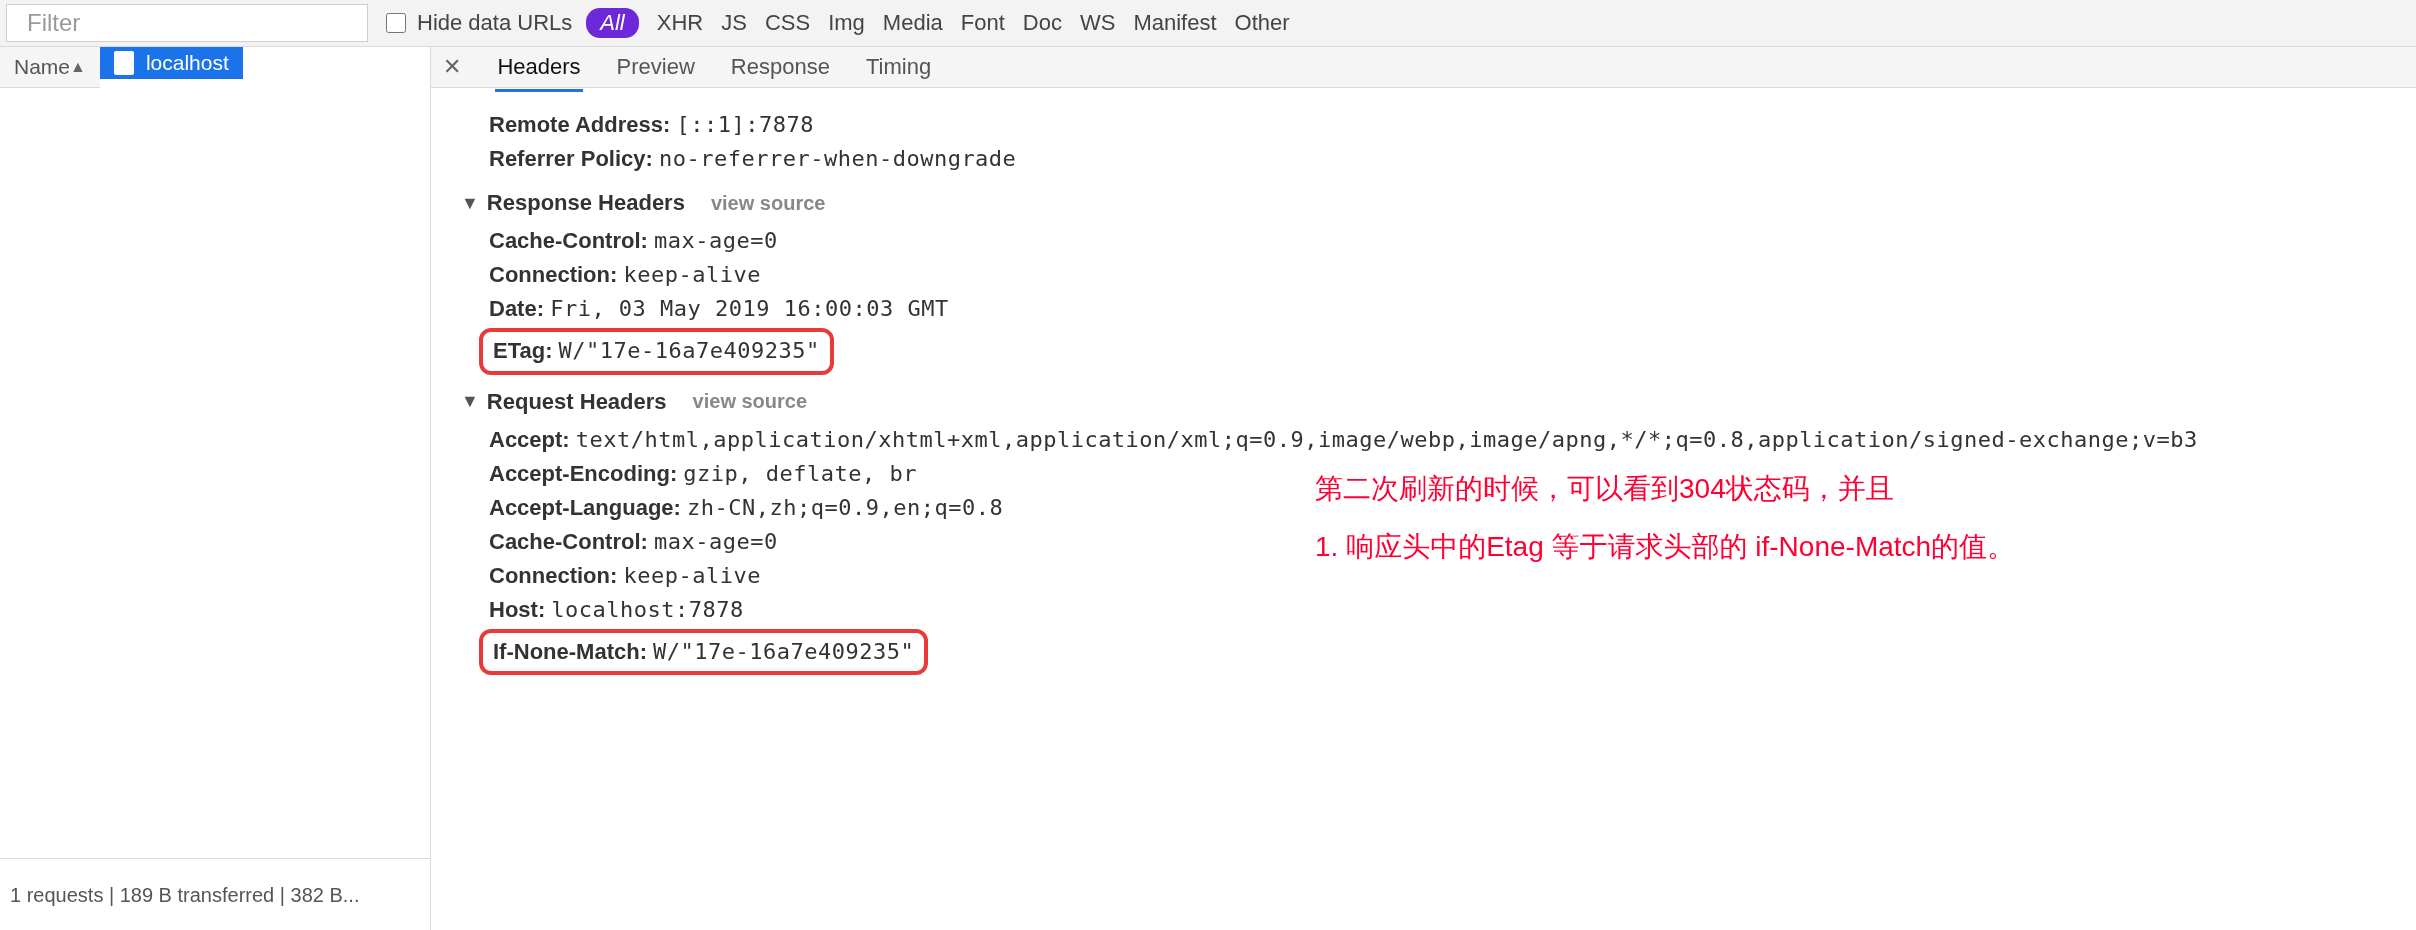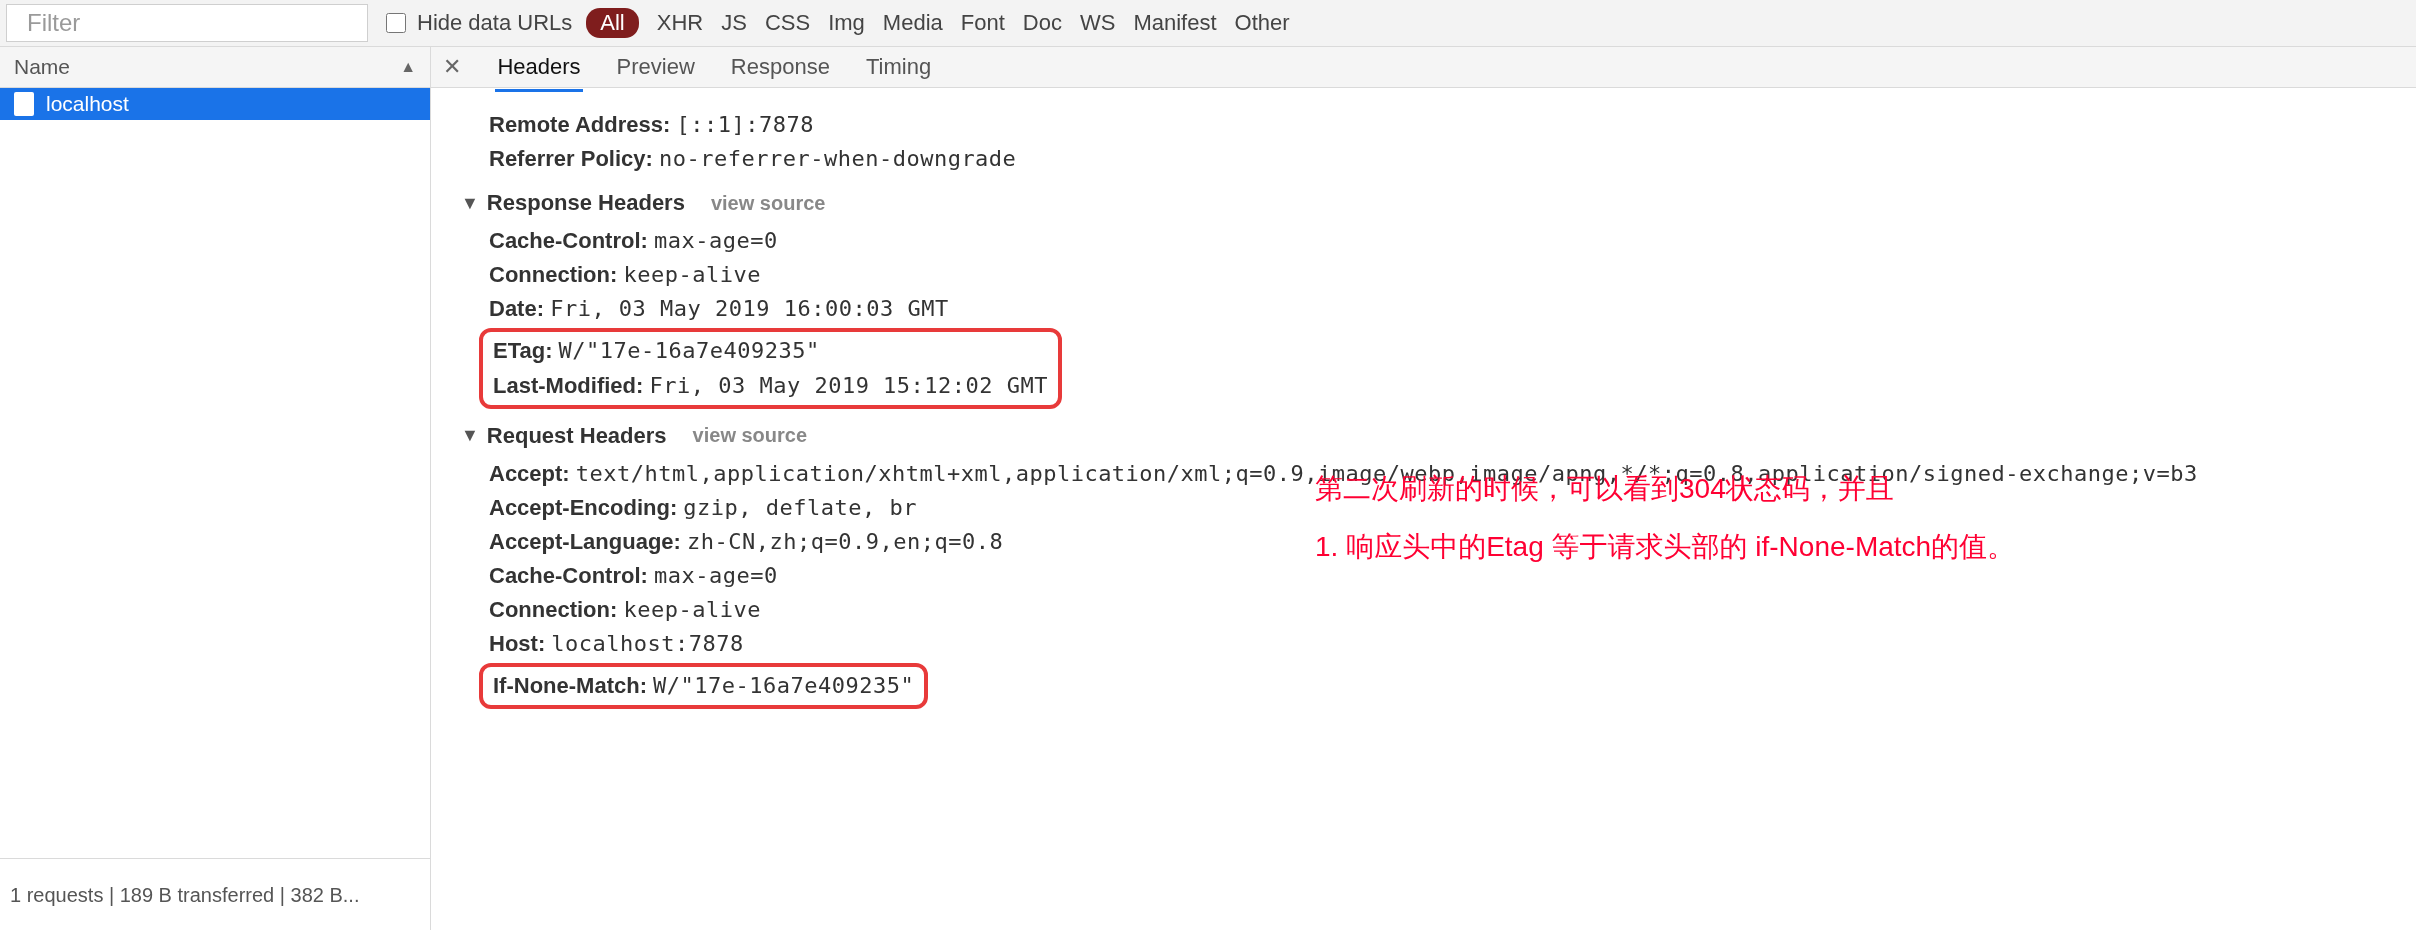--- a/index.html
+++ b/index.html
@@ -68,39 +68,40 @@
 
 .type-filters { display:flex; align-items:center; gap:18px; }
 
 .type-filters span {
   font-size:22px;
   color:#444;
   cursor:pointer;
 }
 
 .type-filters .all-pill {
-  background:#7f1d1d;
+  background:#6d28d9;
   color:#fff;
   border-radius:14px;
   padding:2px 14px;
+  font-style:italic;
 }
 
 
 .main {
   display:flex;
   height:calc(100% - 46px);
   position:relative;
 }
 
 .sidebar {
   width:430px;
   border-right:1px solid var(--border-light);
   background:#ffffff;
   display:flex;
-  flex-direction:column;
+  flex-direction:row;
   position:relative;
 }
 
 .sidebar-header {
   display:flex;
   align-items:center;
   justify-content:space-between;
   padding:0 14px;
   height:40px;
   border-bottom:1px solid var(--border-light);
@@ -360,24 +361,20 @@
         <div class="kv-line">
           <b>Date:</b>
           <span class="val">Fri, 03 May 2019 16:00:03 GMT</span>
         </div>
 
         <div class="hl-box">
           <div class="kv-line" style="padding-left:0">
             <b>ETag:</b>
             <span class="val">W/"17e-16a7e409235"</span>
           </div>
-          <div class="kv-line" style="padding-left:0">
-            <b>Last-Modified:</b>
-            <span class="val">Fri, 03 May 2019 15:12:02 GMT</span>
-          </div>
         </div>
       </div>
 
       <div class="kv-group">
         <div class="kv-group-title">
           <span class="caret">▼</span>
           <span>Request Headers</span>
           <span class="view-source">view source</span>
         </div>
 

